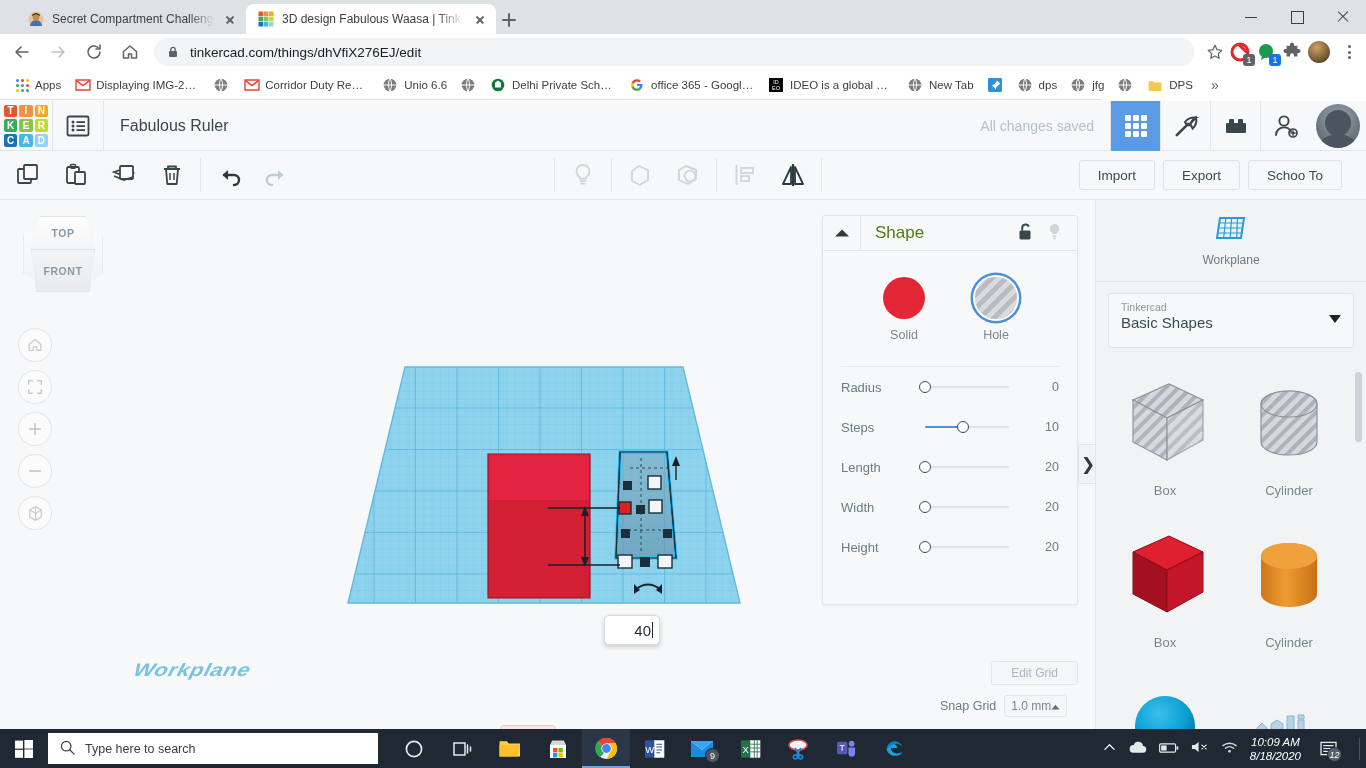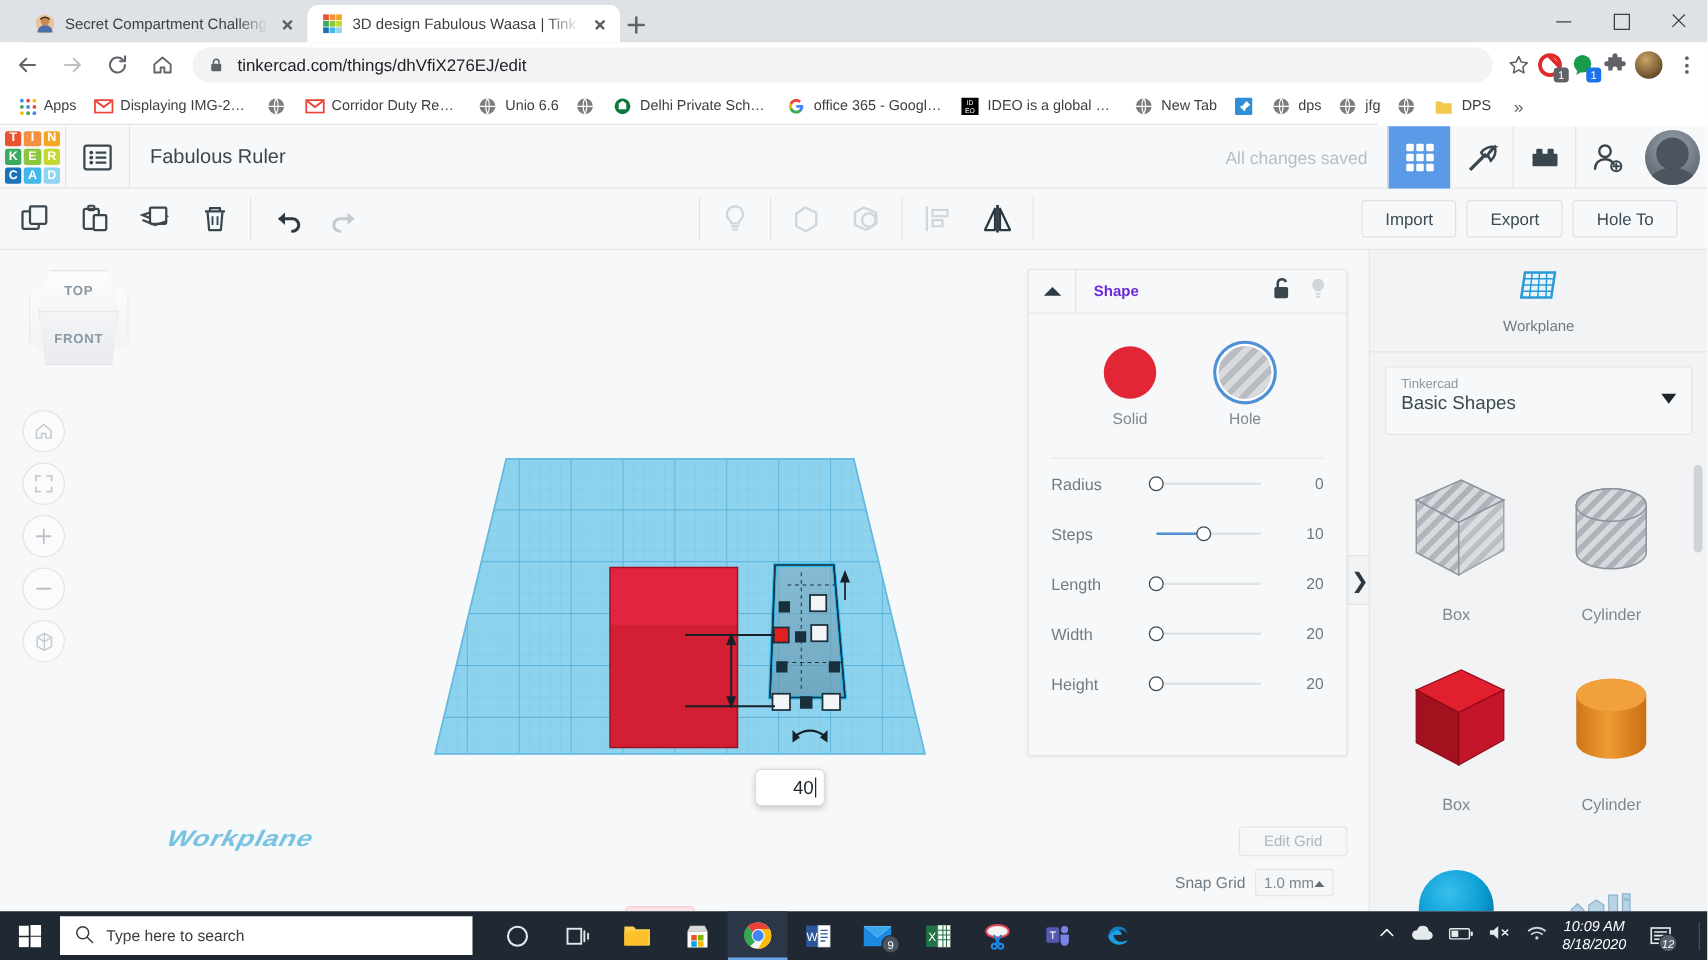--- a/index.html
+++ b/index.html
@@ -194,21 +194,21 @@
   .edit-caret { display:inline-block; width:1px; height:16px; background:#1f2a31; margin-left:1px; }
 
   
   .inspector {
     position:absolute; left:822px; top:215px; width:256px; height:390px;
     background:#f7f8f9; border:1px solid #e3e5e8; border-radius:3px;
     box-shadow:0 1px 3px rgba(0,0,0,.06);
   }
   .insp-head { height:35px; display:flex; align-items:center; border-bottom:1px solid #e3e5e8; }
   .insp-collapse { width:38px; height:34px; display:flex; align-items:center; justify-content:center; border-right:1px solid #e3e5e8;}
-  .insp-title { font-size:12px; font-weight:bold; color:#6d28d9; padding-left:14px; }
+  .insp-title { font-size:17px; font-weight:normal; color:#4d7c0f; padding-left:14px; }
   .insp-head-icons { margin-left:auto; display:flex; gap:12px; padding-right:14px; }
   .swatch-row { display:flex; justify-content:center; gap:50px; padding-top:26px; }
   .sw { display:flex; flex-direction:column; align-items:center; gap:9px; }
   .sw-dot { width:42px; height:42px; border-radius:50%; }
   .sw-dot.solid { background:#e32636; }
   .sw-dot.hole {
     background: repeating-linear-gradient(135deg, #b9bcc0 0 5px, #d8dade 5px 10px);
     box-shadow: 0 0 0 2px #fff, 0 0 0 4.5px #4f8fd6;
   }
   .sw-lbl { font-size:12.5px; color:#7b8892; }
@@ -699,21 +699,21 @@
       <svg width="30" height="30" viewBox="0 0 30 30">
           <path d="M13 7v17H5z" fill="none" stroke="#2b3940" stroke-width="1.8" stroke-linejoin="round"></path>
           <path d="M17 7v17h8z" fill="none" stroke="#2b3940" stroke-width="1.8" stroke-linejoin="round"></path>
           <path d="M15 4v22" stroke="#2b3940" stroke-width="2.2"></path>
         </svg>
     </div>
     <div class="tb-sep"></div>
     <div class="tb-right">
       <div class="tb-textbtn">Import</div>
       <div class="tb-textbtn">Export</div>
-      <div class="tb-textbtn">Hole To</div>
+      <div class="tb-textbtn">Schoo To</div>
     </div>
   </div>
 
   <div class="viewport">
 
     <div class="viewcube">
       <div class="vc-left"></div>
       <div class="vc-right"></div>
       <div class="vc-top">TOP</div>
       <div class="vc-front">FRONT</div>

